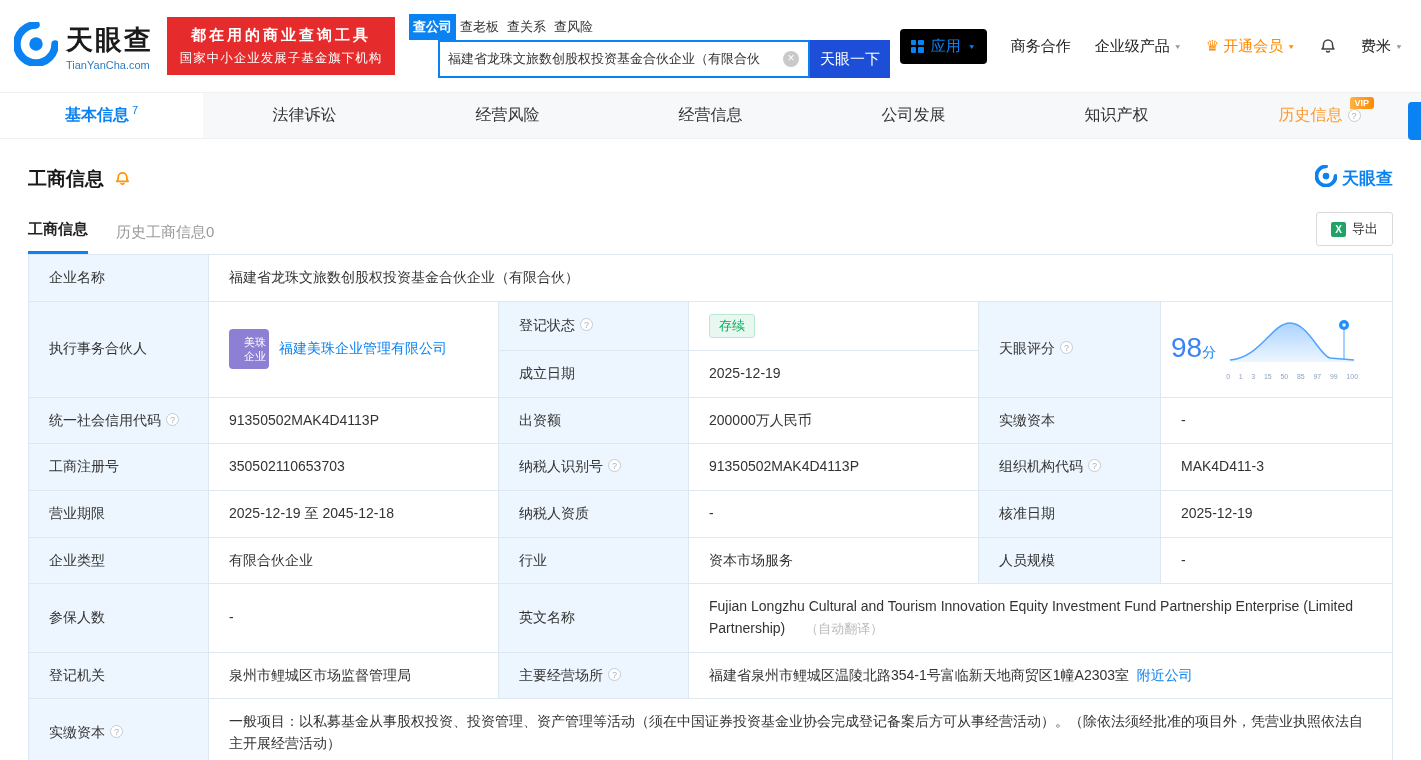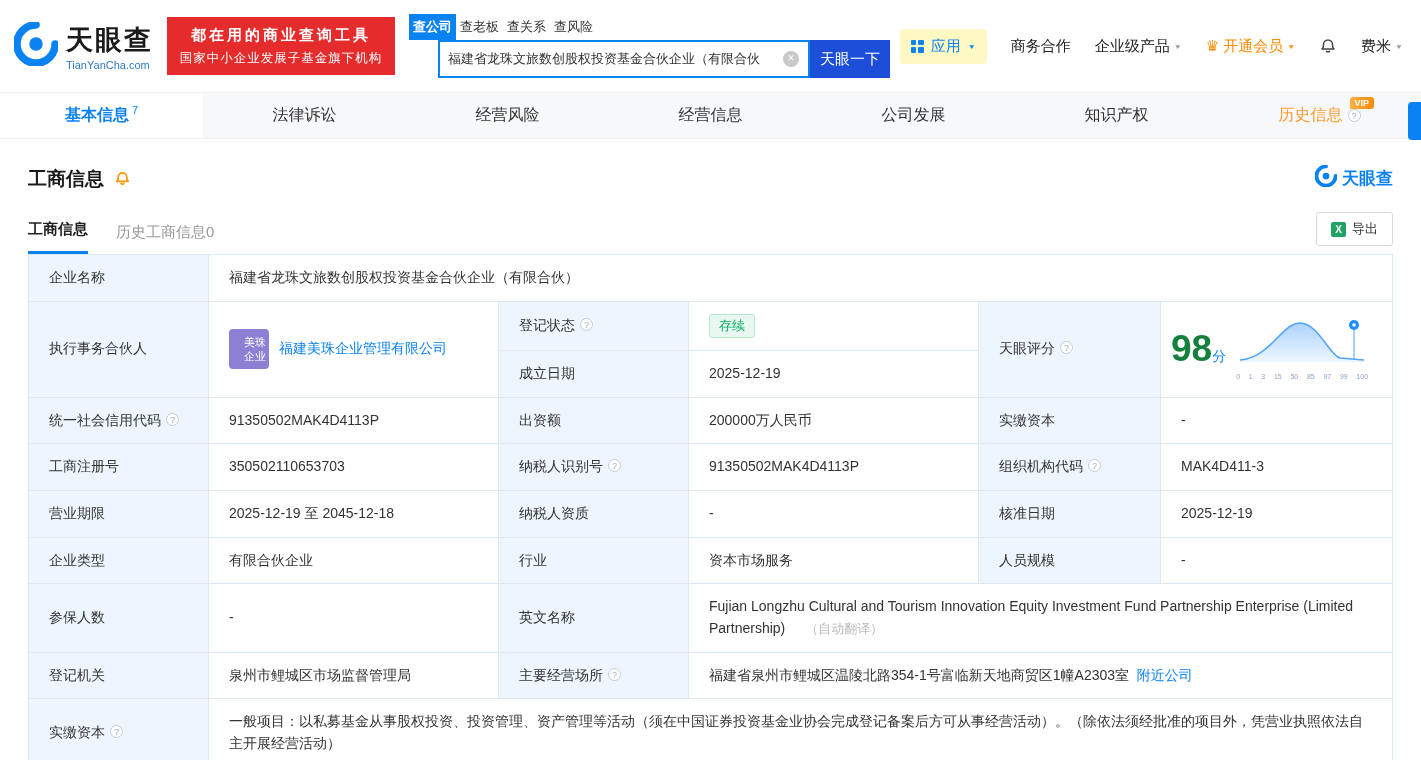--- a/index.html
+++ b/index.html
@@ -25,21 +25,21 @@
   .search-row { display:flex;margin-left:29px; }
   .search-box { display:flex; align-items:center; width:372px; height:38px; border:2px solid #0b82f1; background:#fff; }
   .search-input { flex:1; border:0; outline:0; font-size:13px; padding:0 8px; color:#333; background:transparent;
                   font-family:inherit; }
   .clear-icon { flex:none; width:16px; height:16px; border-radius:50%; background:#c9c9c9; color:#fff;
                 font-size:12px; line-height:15px; text-align:center; margin-right:9px; cursor:pointer; }
   .search-btn { width:80px; height:38px; background:#1d4ed8; color:#fff; border:0; font-size:15px;
                 cursor:pointer; font-family:inherit; }
 
   .top-right { margin-left:auto; display:flex; align-items:center; gap:24px; font-size:15px; color:#222; white-space:nowrap; }
-  .apps-btn { display:flex; align-items:center; gap:7px; background:#fef9c3; color:#0b82f1;
+  .apps-btn { display:flex; align-items:center; gap:7px; background:#000000; color:#0b82f1;
               padding:8px 11px; border-radius:4px; cursor:pointer; }
   .grid-icon { width:13px; height:13px; display:grid; grid-template-columns:1fr 1fr; grid-template-rows:1fr 1fr; gap:2px; }
   .grid-icon i { background:#0b82f1; border-radius:1px; }
   .caret { font-size:8px; transform:scaleY(.8); display:inline-block; }
   .nav-text { cursor:pointer; display:flex; align-items:center; gap:4px; }
   .nav-text .caret { color:#999; }
   .vip-link { color:#ff8a00; }
   .vip-link .caret { color:#ff8a00; }
   .crown { font-size:15px; color:#ff8a00; }
   .bell-btn { cursor:pointer; display:flex; }
@@ -79,21 +79,21 @@
 
   .status-badge { display:inline-block; font-size:13px; color:#0cae5e; background:#e8f8f0;
                   border:1px solid #b9e9d1; border-radius:3px; padding:1px 9px; }
   .partner { display:flex; align-items:center; gap:10px; }
   .partner-logo { flex:none; width:40px; height:40px; background:#8d7fd3; border-radius:4px; color:#fff; font-size:11px;
                   display:flex; flex-direction:column; align-items:center; justify-content:center; line-height:1.3; cursor:pointer;padding-left:12px; }
   .blue-link { color:#0b82f1; cursor:pointer; }
 
   td.score-cell { padding:4px 10px; }
   .score-flex { display:flex; align-items:center; gap:10px; }
-  .score-num { font-size:37px; font-weight:bold; color:#15803d; line-height:1; }
+  .score-num { font-size:28px; font-weight:normal; color:#3b82f6; line-height:1; }
   .score-unit { font-size:14px; color:#0b82f1; }
   .chart { width:132px; }
   .axis { display:flex; justify-content:space-between; font-size:7px; color:#8ea4c0; margin-top:1px; }
 
   .gray-note { color:#bbb; margin-left:16px; font-size:13px; }
 
   .side-widget { position:fixed; right:0; top:102px; width:13px; height:38px; background:#0b82f1;
                  border-radius:4px 0 0 4px; cursor:pointer; }
 </style>
 </head>

